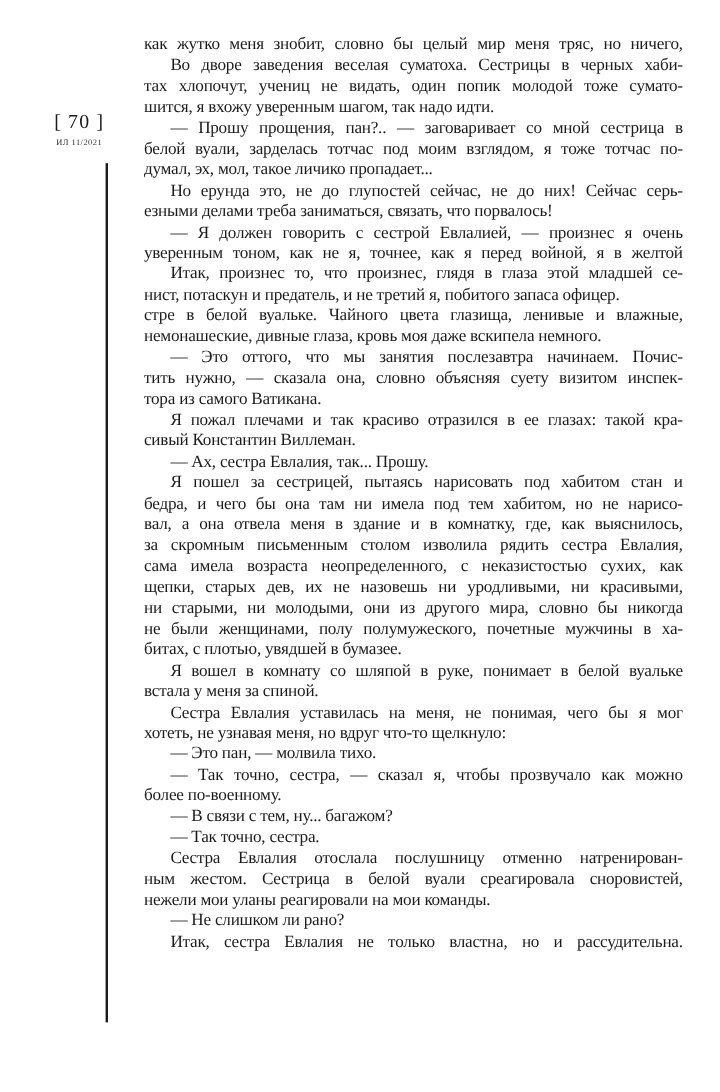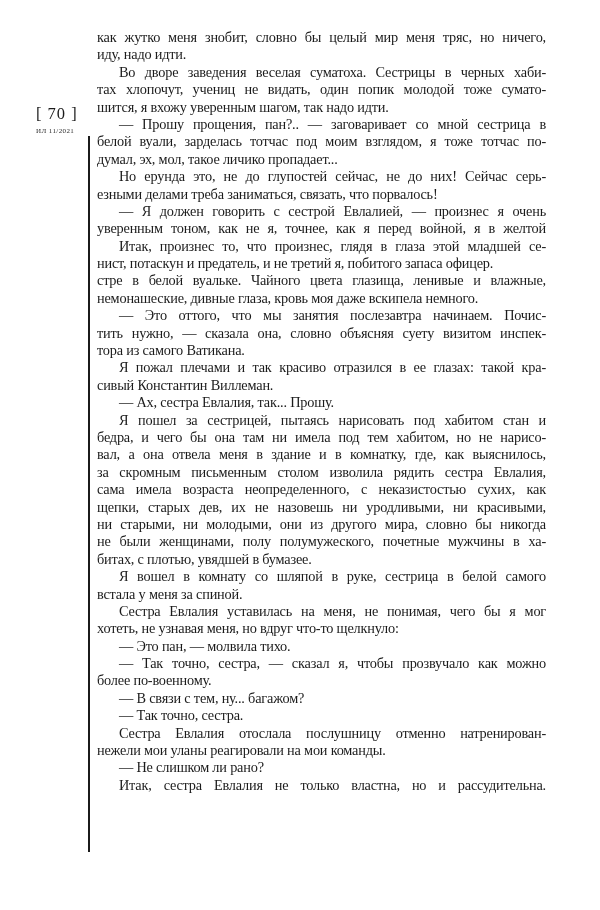--- a/index.html
+++ b/index.html
@@ -12,22 +12,23 @@
     width: 600px;
     height: 910px;
     background: #ffffff;
     overflow: hidden;
     font-family: "Liberation Serif", "DejaVu Serif", serif;
     color: #1b1b1b;
   }
   .margin-block {
     position: absolute;
     left: 36px;
-    top: 104px;
+    top: 92px;
     width: 60px;
+    text-align: center;
   }
   .page-number {
     font-size: 16.5px;
     letter-spacing: 1px;
     color: #1b1b1b;
     white-space: nowrap;
   }
   .edition {
     margin-top: 3px;
     font-size: 7px;
@@ -38,21 +39,21 @@
   .vrule {
     position: absolute;
     left: 88px;
     top: 136px;
     width: 2px;
     height: 716px;
     background: #1b1b1b;
   }
   .text-column {
     position: absolute;
-    left: 97px;
+    left: 120px;
     top: 29px;
     width: 449px;
   }
   .line {
     height: 17.4px;
     line-height: 17.4px;
     font-size: 14.3px;
     letter-spacing: -0.2px;
     text-align: justify;
     text-align-last: justify;
@@ -74,21 +75,20 @@
 
   <div class="margin-block">
     <div class="page-number">[ 70 ]</div>
     <div class="edition">ИЛ 11/2021</div>
   </div>
 
   <div class="vrule"></div>
 
   <div class="text-column" id="text-column">
       <div class="line">как жутко меня знобит, словно бы целый мир меня тряс, но ничего,</div>
-      <div class="line para-end">иду, надо идти.</div>
       <div class="line indent">Во дворе заведения веселая суматоха. Сестрицы в черных хаби-</div>
       <div class="line">тах хлопочут, учениц не видать, один попик молодой тоже сумато-</div>
       <div class="line para-end">шится, я вхожу уверенным шагом, так надо идти.</div>
       <div class="line indent">— Прошу прощения, пан?.. — заговаривает со мной сестрица в</div>
       <div class="line">белой вуали, зарделась тотчас под моим взглядом, я тоже тотчас по-</div>
       <div class="line para-end">думал, эх, мол, такое личико пропадает...</div>
       <div class="line indent">Но ерунда это, не до глупостей сейчас, не до них! Сейчас серь-</div>
       <div class="line para-end">езными делами треба заниматься, связать, что порвалось!</div>
       <div class="line indent">— Я должен говорить с сестрой Евлалией, — произнес я очень</div>
       <div class="line">уверенным тоном, как не я, точнее, как я перед войной, я в желтой</div>
@@ -104,28 +104,29 @@
       <div class="line indent para-end">— Ах, сестра Евлалия, так... Прошу.</div>
       <div class="line indent">Я пошел за сестрицей, пытаясь нарисовать под хабитом стан и</div>
       <div class="line">бедра, и чего бы она там ни имела под тем хабитом, но не нарисо-</div>
       <div class="line">вал, а она отвела меня в здание и в комнатку, где, как выяснилось,</div>
       <div class="line">за скромным письменным столом изволила рядить сестра Евлалия,</div>
       <div class="line">сама имела возраста неопределенного, с неказистостью сухих, как</div>
       <div class="line">щепки, старых дев, их не назовешь ни уродливыми, ни красивыми,</div>
       <div class="line">ни старыми, ни молодыми, они из другого мира, словно бы никогда</div>
       <div class="line">не были женщинами, полу полумужеского, почетные мужчины в ха-</div>
       <div class="line para-end">битах, с плотью, увядшей в бумазее.</div>
-      <div class="line indent">Я вошел в комнату со шляпой в руке, сестрица в белой самого</div>
+      <div class="line indent">Я вошел в комнату со шляпой в руке, понимает в белой вуальке</div>
       <div class="line para-end">встала у меня за спиной.</div>
       <div class="line indent">Сестра Евлалия уставилась на меня, не понимая, чего бы я мог</div>
       <div class="line para-end">хотеть, не узнавая меня, но вдруг что-то щелкнуло:</div>
       <div class="line indent para-end">— Это пан, — молвила тихо.</div>
       <div class="line indent">— Так точно, сестра, — сказал я, чтобы прозвучало как можно</div>
       <div class="line para-end">более по-военному.</div>
       <div class="line indent para-end">— В связи с тем, ну... багажом?</div>
       <div class="line indent para-end">— Так точно, сестра.</div>
       <div class="line indent">Сестра Евлалия отослала послушницу отменно натренирован-</div>
+      <div class="line">ным жестом. Сестрица в белой вуали среагировала сноровистей,</div>
       <div class="line para-end">нежели мои уланы реагировали на мои команды.</div>
       <div class="line indent para-end">— Не слишком ли рано?</div>
       <div class="line indent">Итак, сестра Евлалия не только властна, но и рассудительна.</div>
     </div>
 
 </div>
 
 </body></html>

